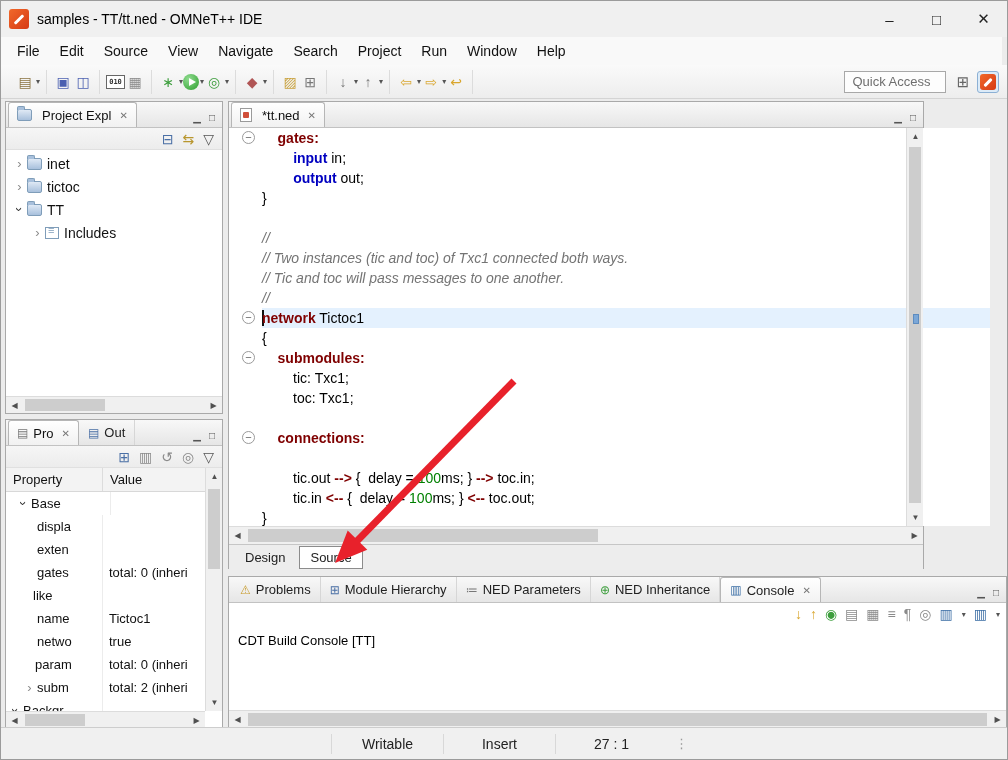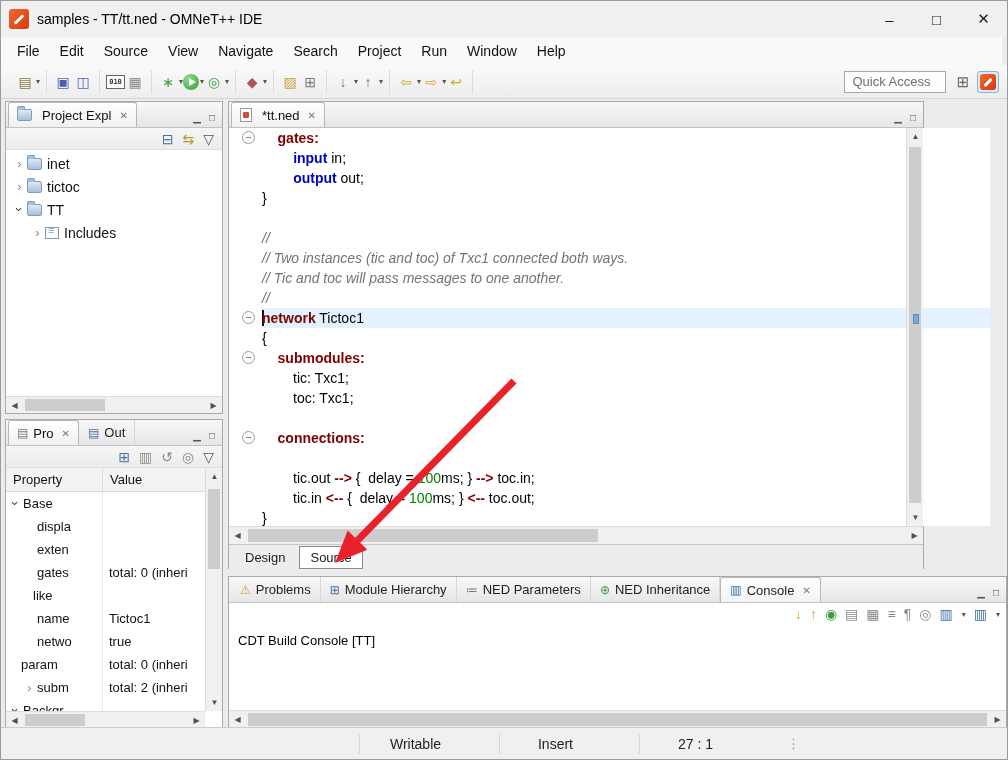--- a/index.html
+++ b/index.html
@@ -99,21 +99,21 @@
 
   
   #bottom{left:227px;top:575px;width:779px;height:153px;}
   #bottom .content{position:absolute;top:26px;left:0;right:0;bottom:18px;background:#fff;}
   .console-toolbar{position:absolute;top:3px;right:6px;display:flex;gap:8px;align-items:center;}
   .ct-icon{font-size:14px;display:flex;align-items:center;}
   .console-title{position:absolute;top:30px;left:9px;font-size:13px;color:#000;}
   #console-hscroll{bottom:0;left:0;right:0;height:18px;}
 
   
-  .statusbar{position:absolute;left:0;right:0;bottom:0;height:32px;background:#f0f0f0;border-top:1px solid #cdcdcd;display:flex;align-items:center;font-size:14px;color:#222;gap:28px;}
+  .statusbar{position:absolute;left:0;right:0;bottom:0;height:32px;background:#f0f0f0;border-top:1px solid #cdcdcd;display:flex;align-items:center;font-size:14px;color:#222;}
   .sb-spacer{width:330px;flex:none;}
   .sb-cell{width:112px;flex:none;text-align:center;border-left:1px solid #d8d8d8;height:20px;line-height:20px;}
   .sb-cell:last-of-type{border-right:1px solid #d8d8d8;}
   .sb-handle{margin-left:8px;color:#999;font-size:13px;}
 
   
   .annotation{position:absolute;left:0;top:0;z-index:50;pointer-events:none;}
 </style>
 </head>
 <body>
@@ -264,21 +264,21 @@
         <span class="ct-icon" style="color: rgb(138, 138, 138);">↺</span>
         <span class="ct-icon" style="color: rgb(138, 138, 138);">◎</span>
         <span class="ct-icon" style="color: rgb(85, 85, 85);">▽</span>
       </div>
     <div class="thead">
       <span class="hp">Property</span>
       <span class="hv">Value</span>
     </div>
     <div>
         <div class="prow">
-          <span class="pcell" style="padding-left: 2px;">
+          <span class="pcell" style="padding-left: 2px; margin-left: 8px;">
             <span class="tree-arrow exp">›</span>
             <span>Base</span>
           </span>
           <span class="vcell"></span>
         </div>
         <div class="prow">
           <span class="pcell" style="padding-left: 16px;">
             <span class="tree-arrow"></span>
             <span>displa</span>
           </span>
@@ -313,21 +313,21 @@
           <span class="vcell">Tictoc1</span>
         </div>
         <div class="prow">
           <span class="pcell" style="padding-left: 16px;">
             <span class="tree-arrow"></span>
             <span>netwo</span>
           </span>
           <span class="vcell">true</span>
         </div>
         <div class="prow">
-          <span class="pcell" style="padding-left: 0;">
+          <span class="pcell" style="padding-left: 14px;">
             <span class="tree-arrow"></span>
             <span>param</span>
           </span>
           <span class="vcell">total: 0 (inheri</span>
         </div>
         <div class="prow">
           <span class="pcell" style="padding-left: 16px;">
             <span class="tree-arrow">›</span>
             <span>subm</span>
           </span>

